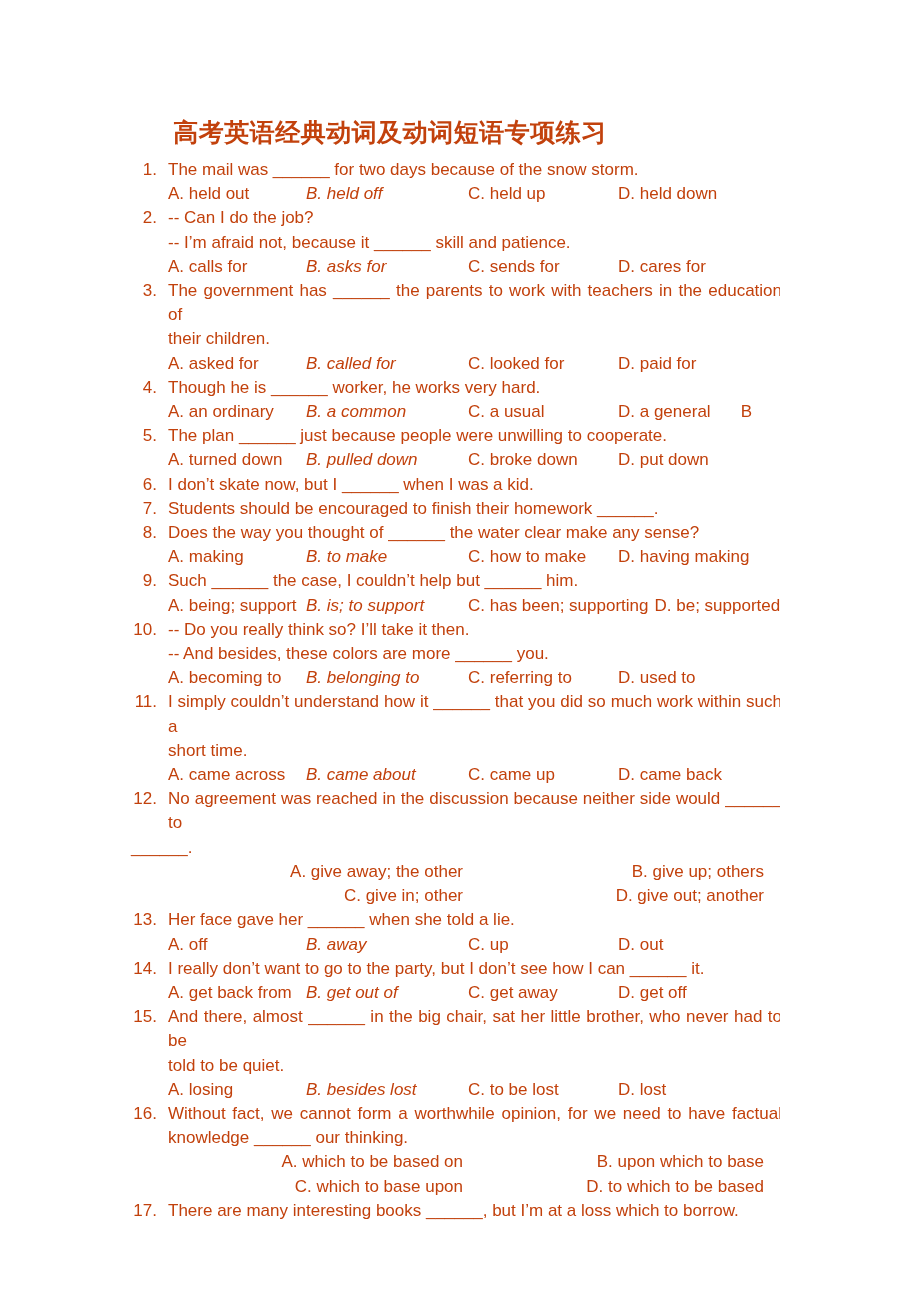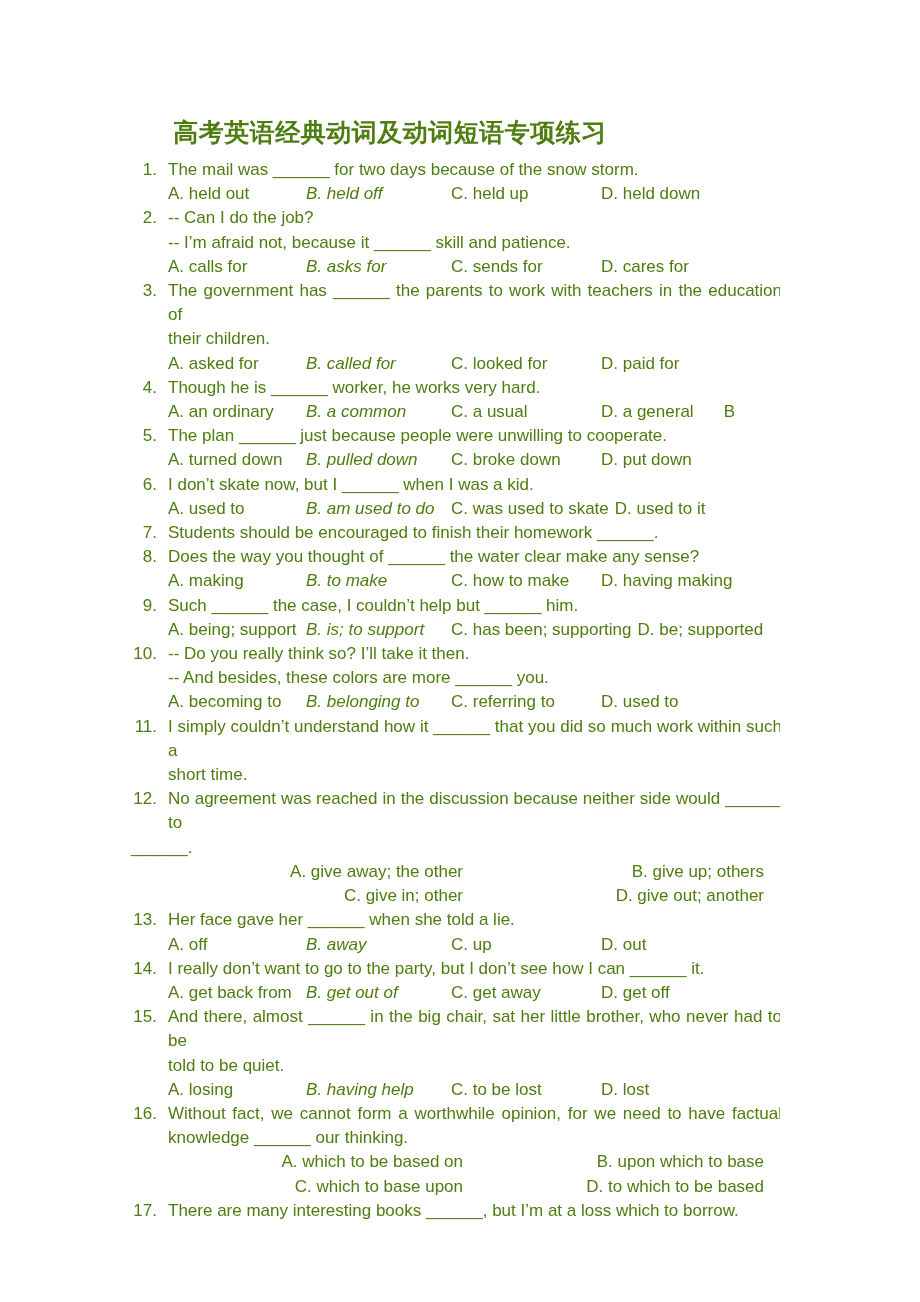--- a/index.html
+++ b/index.html
@@ -5,21 +5,21 @@
   html, body {
     margin: 0;
     padding: 0;
     background: #ffffff;
   }
   .page {
     position: relative;
     width: 780px;
     height: 1302px;
     background: #ffffff;
-    color: #4d7c0f;
+    color: #c2410c;
     font-family: "Liberation Sans", sans-serif;
     font-size: 17px;
     overflow: hidden;
   }
   .doc-title {
     position: absolute;
     top: 116px;
     left: 0;
     width: 100%;
     text-align: center;
@@ -60,21 +60,21 @@
   }
   .opts {
     white-space: nowrap;
   }
   .opt {
     display: inline-block;
     white-space: nowrap;
   }
   .opt.c0 { min-width: 132px; }
   .opt.c1 { min-width: 139px; font-style: italic; }
-  .opt.c2 { min-width: 144px; }
+  .opt.c2 { min-width: 144px; margin-left: 17px; }
   .opt.c3 { min-width: 0; text-align: right; }
   .opt:not(:last-child) { margin-right: 6px; }
   .opt.half { min-width: 295px; text-align: right; }
   .opt.note { margin-left: 24px; }
 </style>
 </head>
 <body>
 
 <div class="page">
   <div class="doc-title">高考英语经典动词及动词短语专项练习</div>
@@ -102,21 +102,20 @@
         <div class="opts"><span class="opt c0">A. an ordinary</span><span class="opt c1">B. a common</span><span class="opt c2">C. a usual</span><span class="opt c3">D. a general</span><span class="opt note">B</span></div>
       </div>
       <div class="q">
         <span class="qnum">5.</span>
         <div class="qline">The plan ______ just because people were unwilling to cooperate.</div>
         <div class="opts"><span class="opt c0">A. turned down</span><span class="opt c1">B. pulled down</span><span class="opt c2">C. broke down</span><span class="opt c3">D. put down</span></div>
       </div>
       <div class="q">
         <span class="qnum">6.</span>
         <div class="qline">I don’t skate now, but I ______ when I was a kid.</div>
-        <div class="opts"><span class="opt c0">A. used to</span><span class="opt c1">B. am used to do</span><span class="opt c2">C. was used to skate</span><span class="opt c3">D. used to it</span></div>
       </div>
       <div class="q">
         <span class="qnum">7.</span>
         <div class="qline">Students should be encouraged to finish their homework ______.</div>
       </div>
       <div class="q">
         <span class="qnum">8.</span>
         <div class="qline">Does the way you thought of ______ the water clear make any sense?</div>
         <div class="opts"><span class="opt c0">A. making</span><span class="opt c1">B. to make</span><span class="opt c2">C. how to make</span><span class="opt c3">D. having making</span></div>
       </div>
@@ -128,20 +127,21 @@
       <div class="q">
         <span class="qnum">10.</span>
         <div class="qline">-- Do you really think so? I’ll take it then.</div>
         <div class="qline">-- And besides, these colors are more ______ you.</div>
         <div class="opts"><span class="opt c0">A. becoming to</span><span class="opt c1">B. belonging to</span><span class="opt c2">C. referring to</span><span class="opt c3">D. used to</span></div>
       </div>
       <div class="q">
         <span class="qnum">11.</span>
         <div class="qline fill">I simply couldn’t understand how it ______ that you did so much work within such a</div>
         <div class="qline">short time.</div>
+        <div class="opts"><span class="opt c0">A. came across</span><span class="opt c1">B. came about</span><span class="opt c2">C. came up</span><span class="opt c3">D. came back</span></div>
       </div>
       <div class="q">
         <span class="qnum">12.</span>
         <div class="qline fill">No agreement was reached in the discussion because neither side would ______ to</div>
         <div class="qline outdent">______.</div>
         <div class="opts"><span class="opt half">A. give away; the other</span><span class="opt half">B. give up; others</span></div>
         <div class="opts"><span class="opt half">C. give in; other</span><span class="opt half">D. give out; another</span></div>
       </div>
       <div class="q">
         <span class="qnum">13.</span>
@@ -150,21 +150,21 @@
       </div>
       <div class="q">
         <span class="qnum">14.</span>
         <div class="qline">I really don’t want to go to the party, but I don’t see how I can ______ it.</div>
         <div class="opts"><span class="opt c0">A. get back from</span><span class="opt c1">B. get out of</span><span class="opt c2">C. get away</span><span class="opt c3">D. get off</span></div>
       </div>
       <div class="q">
         <span class="qnum">15.</span>
         <div class="qline fill">And there, almost ______ in the big chair, sat her little brother, who never had to be</div>
         <div class="qline">told to be quiet.</div>
-        <div class="opts"><span class="opt c0">A. losing</span><span class="opt c1">B. having help</span><span class="opt c2">C. to be lost</span><span class="opt c3">D. lost</span></div>
+        <div class="opts"><span class="opt c0">A. losing</span><span class="opt c1">B. besides lost</span><span class="opt c2">C. to be lost</span><span class="opt c3">D. lost</span></div>
       </div>
       <div class="q">
         <span class="qnum">16.</span>
         <div class="qline fill">Without fact, we cannot form a worthwhile opinion, for we need to have factual</div>
         <div class="qline">knowledge ______ our thinking.</div>
         <div class="opts"><span class="opt half">A. which to be based on</span><span class="opt half">B. upon which to base</span></div>
         <div class="opts"><span class="opt half">C. which to base upon</span><span class="opt half">D. to which to be based</span></div>
       </div>
       <div class="q">
         <span class="qnum">17.</span>

